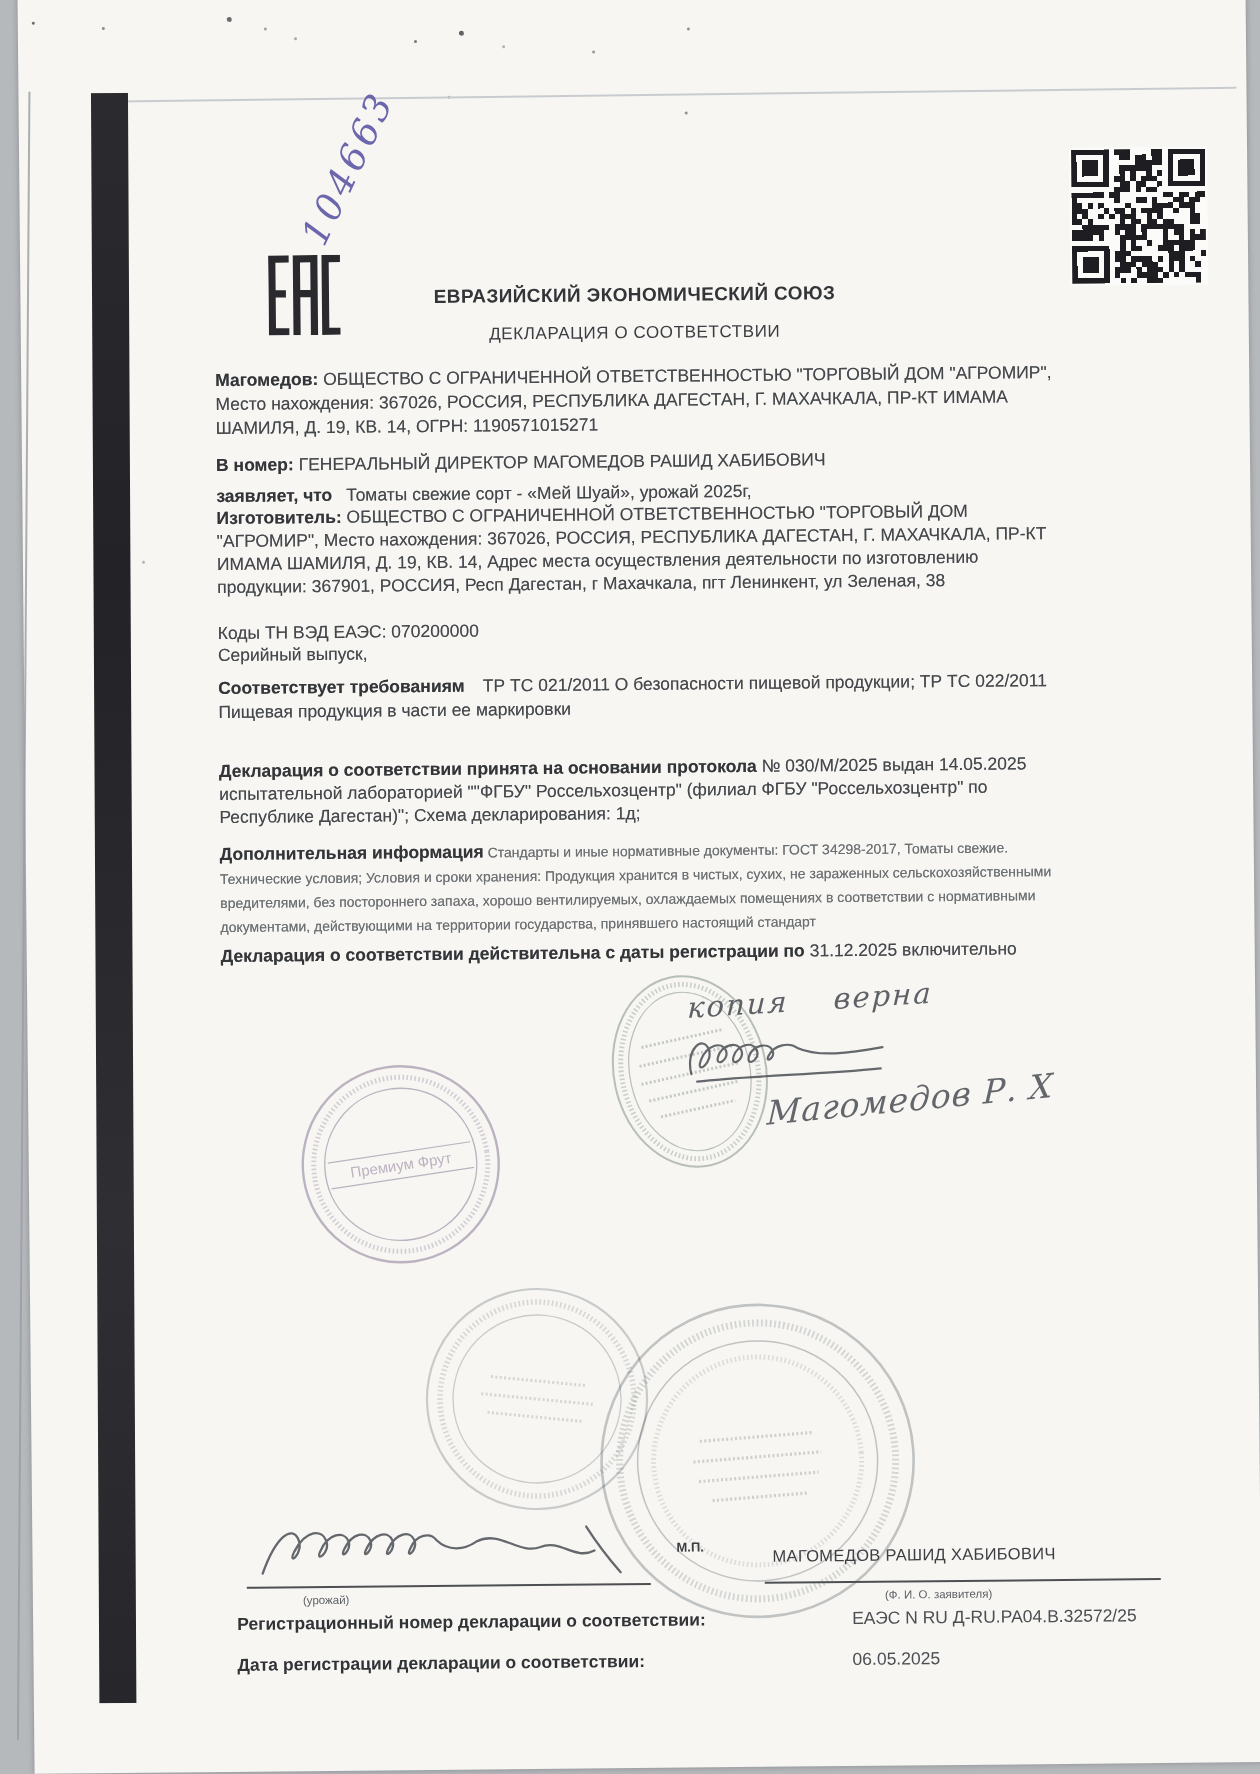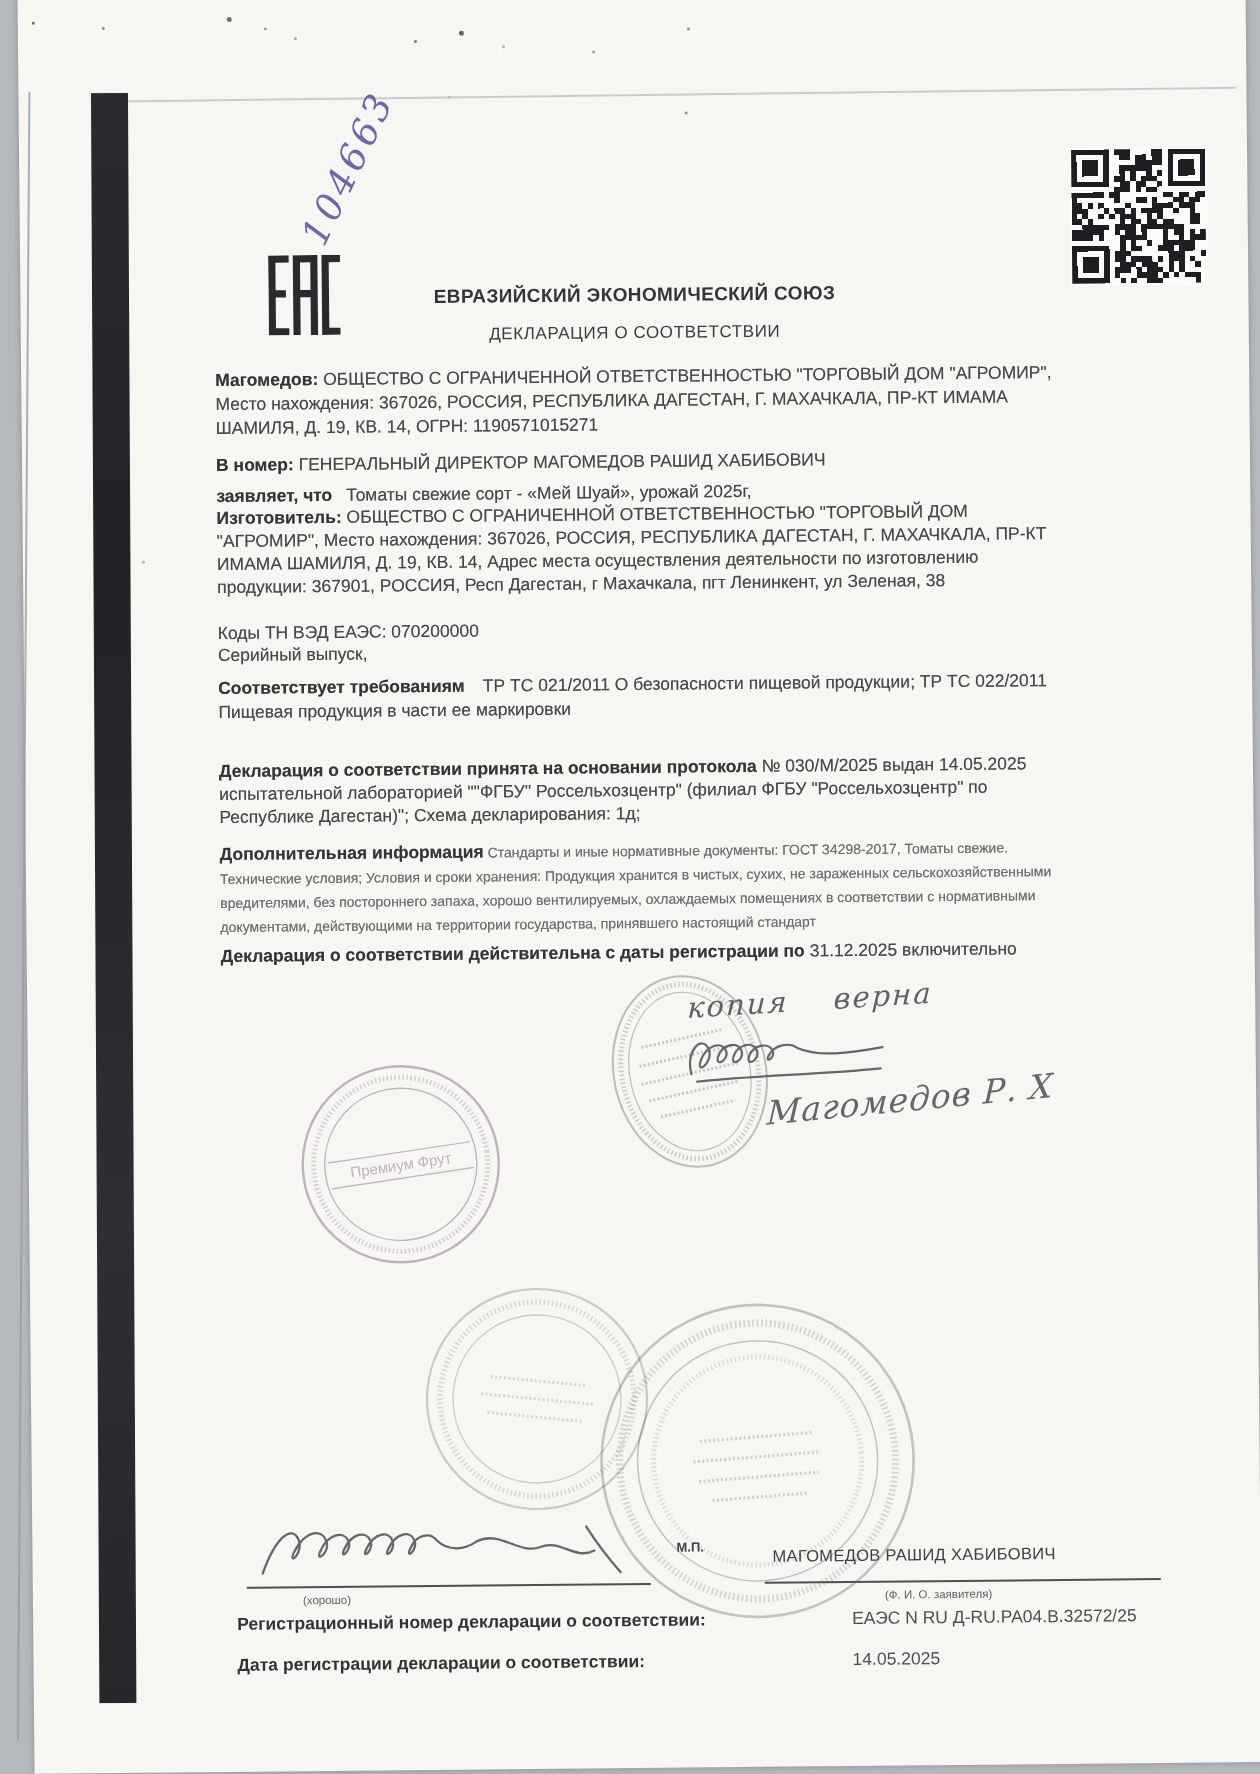--- a/index.html
+++ b/index.html
@@ -471,28 +471,28 @@
 
   <div class="hw-script">Магомедов Р. Х</div>
 
   <div class="scribble" style="left:250px;top:1518px;width:400px;height:64px">
     <svg viewBox="0 0 400 64">
       <path d="M6,52 C20,14 36,4 42,18 C48,32 30,46 38,30 C50,8 66,8 70,20 C74,32 58,42 64,30 C72,12 88,10 92,20 C96,30 82,40 88,28 C96,12 110,10 114,20 C118,30 104,40 110,28 C118,12 132,10 136,20 C140,30 126,40 132,28 C140,12 154,10 158,20 C162,30 148,40 154,28 C160,14 174,12 180,20 C192,32 208,30 220,22 C244,10 262,36 284,28 C304,20 318,42 338,32"></path>
       <path d="M330,8 C340,24 352,40 364,54" stroke-width="2"></path>
     </svg>
   </div>
   <div class="sig-line" style="left:240px;top:1583px;width:404px"></div>
-  <div class="caption" style="left:296px;top:1591px">(хорошо)</div>
+  <div class="caption" style="left:296px;top:1591px">(урожай)</div>
 
   <div class="mp-label">М.П.</div>
 
   <div class="signer-name">МАГОМЕДОВ РАШИД ХАБИБОВИЧ</div>
   <div class="sig-line" style="left:758px;top:1583px;width:396px"></div>
   <div class="caption" style="left:878px;top:1591px">(Ф. И. О. заявителя)</div>
 
   <div class="reg-row-label" style="top:1610px">Регистрационный номер декларации о соответствии:</div>
   <div class="reg-row-value" style="top:1610px">ЕАЭС N RU Д-RU.РА04.В.32572/25</div>
 
   <div class="reg-row-label" style="top:1651px">Дата регистрации декларации о соответствии:</div>
-  <div class="reg-row-value" style="top:1651px">14.05.2025</div>
+  <div class="reg-row-value" style="top:1651px">06.05.2025</div>
 
 </div>
 </div>
 
 </body></html>

